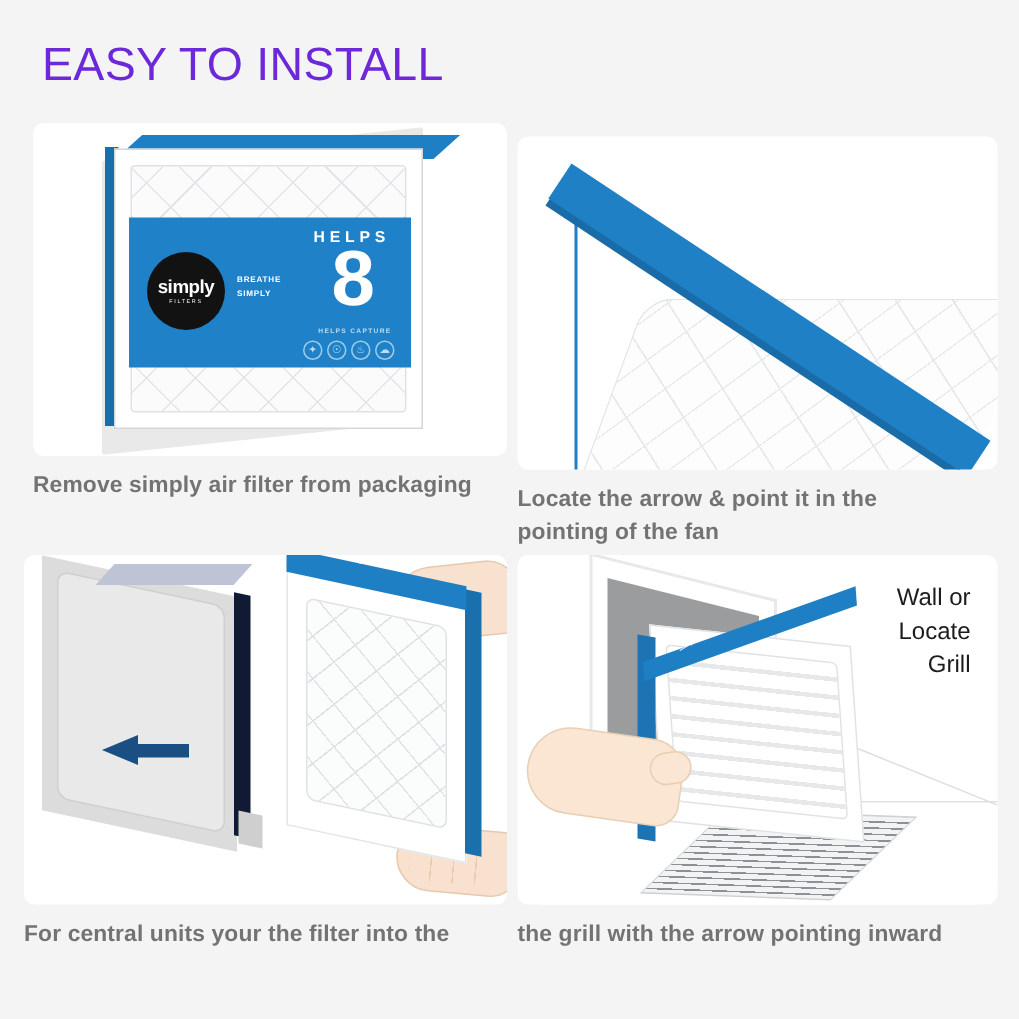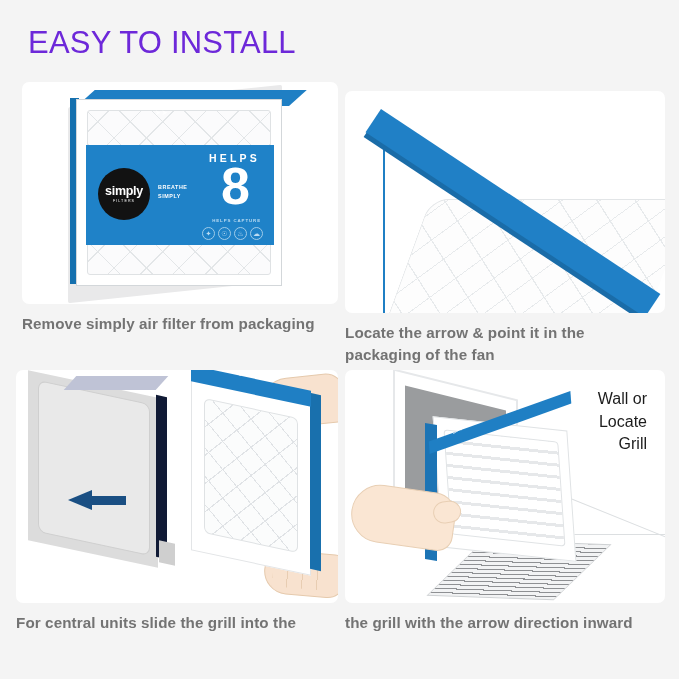--- a/index.html
+++ b/index.html
@@ -424,21 +424,21 @@
         <div class="p2">
           <div class="p2-mesh"></div>
           <div class="p2-vert"></div>
           <div class="p2-band">
             
           </div>
         </div>
       </div>
       <div class="caption">
         <div>Locate the arrow &amp; point it in the</div>
-        <div>packaging of the fan</div>
+        <div>pointing of the fan</div>
       </div>
     </div>
 
     <div class="step step-3">
       <div class="card">
         <div class="p3">
           <div class="unit-body"></div>
           <div class="unit-front"></div>
           <div class="unit-slot-top"></div>
           <div class="unit-dark"></div>
@@ -460,21 +460,21 @@
             <div class="filter3-frame"></div>
             <div class="filter3-mesh"></div>
             <div class="filter3-right"></div>
             <div class="filter3-top">
               <span class="filter3-mark">⟶</span>
             </div>
           </div>
         </div>
       </div>
       <div class="caption">
-        <div>For central units slide the grill into the</div>
+        <div>For central units your the filter into the</div>
       </div>
     </div>
 
     <div class="step step-4">
       <div class="card">
         <div class="p4">
           <div class="grill-opening">
             <div class="dark"></div>
           </div>
 
@@ -496,18 +496,18 @@
           </div>
 
           <div class="wall-label">
             <div>Wall or</div>
             <div>Locate</div>
             <div>Grill</div>
           </div>
         </div>
       </div>
       <div class="caption">
-        <div>the grill with the arrow direction inward</div>
+        <div>the grill with the arrow pointing inward</div>
       </div>
     </div>
 
   </div>
 </div>
 
 </body></html>

